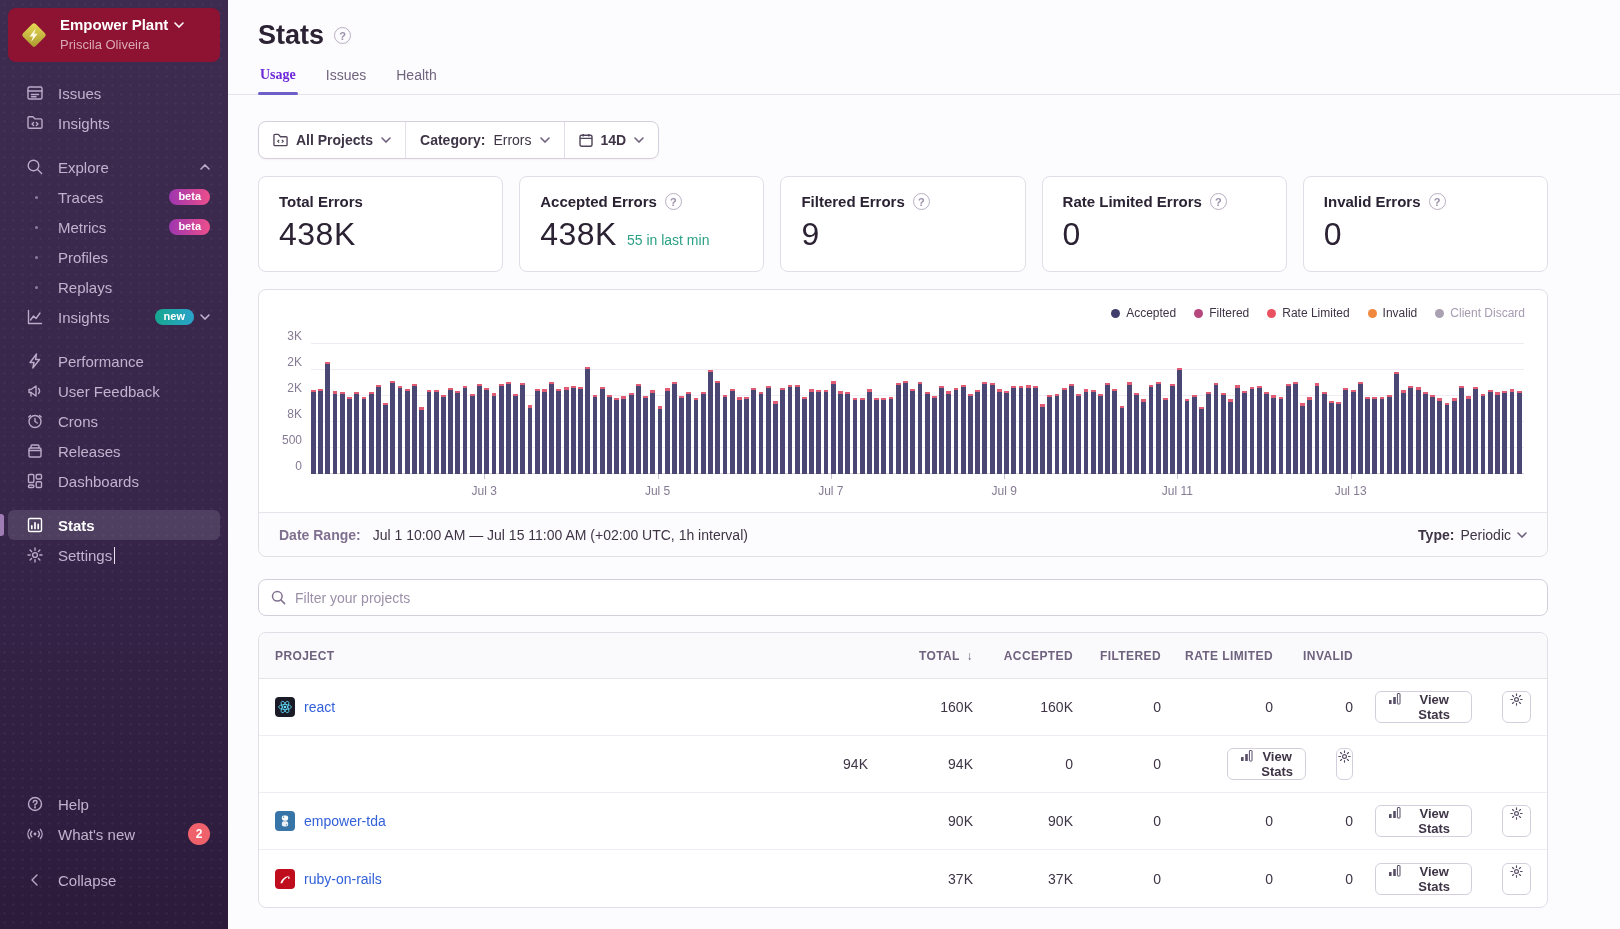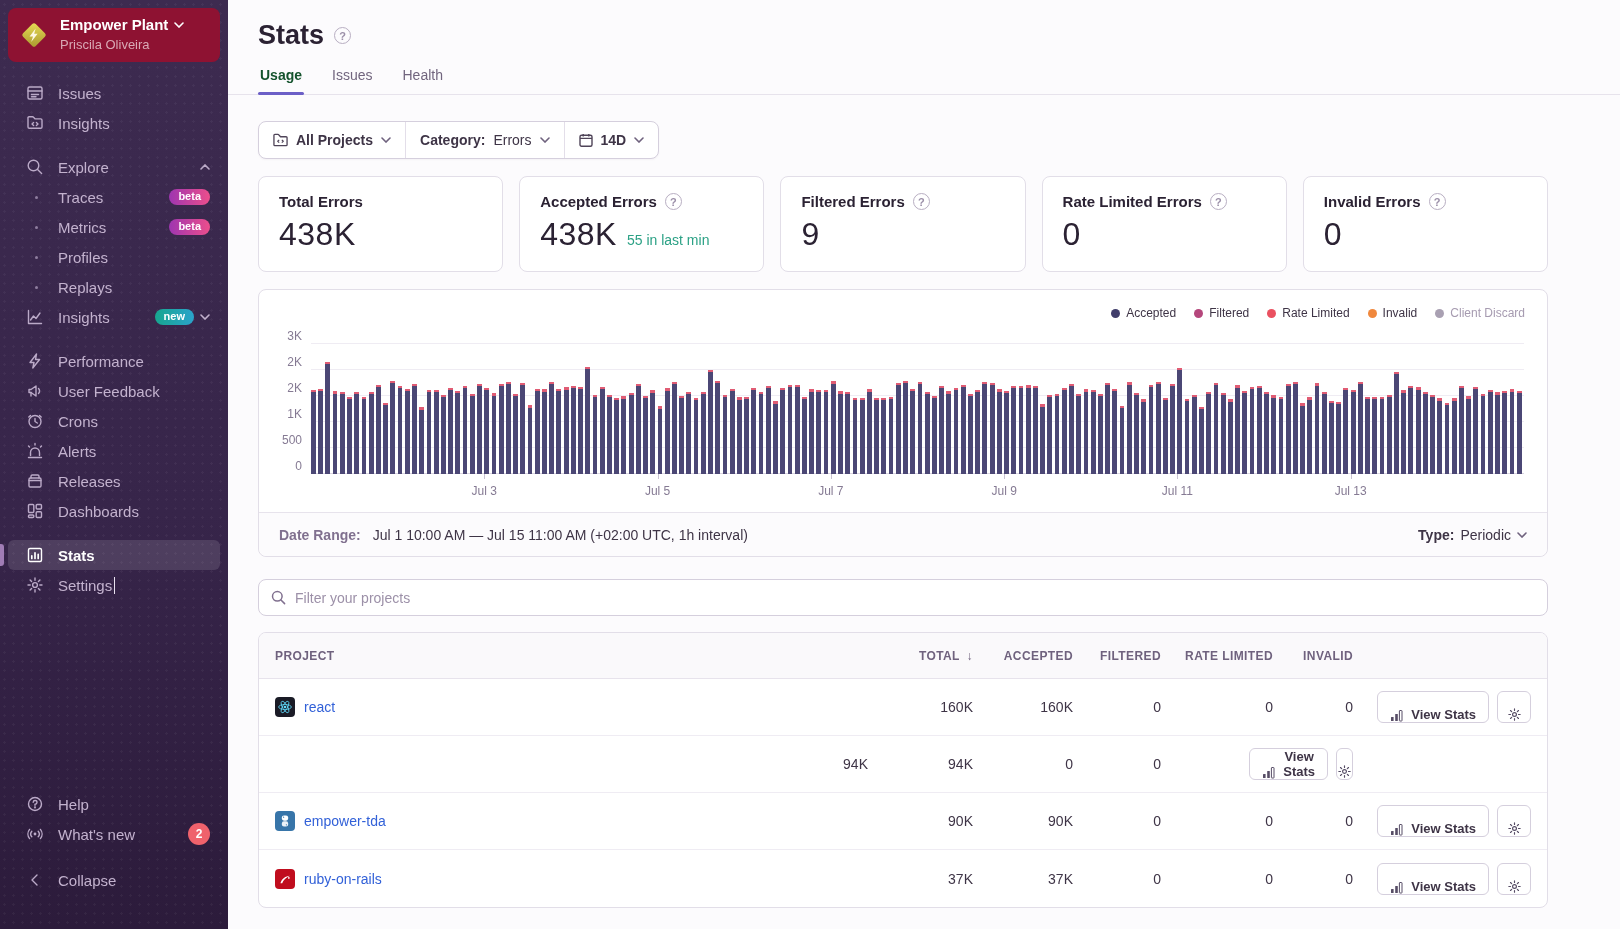--- a/index.html
+++ b/index.html
@@ -66,21 +66,21 @@
   
   .main{ flex:1; min-width:0; display:flex; flex-direction:column; }
   .page-head{ padding:20px 72px 0 30px; display:flex; align-items:center; gap:10px; }
   .page-title{ font-size:27px; font-weight:700; color:#2B2233; }
   .qmark{
     width:17px; height:17px; border-radius:50%; border:1px solid #B8AEC2; color:#9B8FA8;
     font-size:11px; font-weight:700; display:inline-flex; align-items:center; justify-content:center; flex:none;
   }
   .tabs-row{ margin-top:16px; border-bottom:1px solid #E7E3EC; padding-left:30px; display:flex; gap:26px; }
   .tab{ position:relative; padding:0 2px 11px; font-size:14px; color:#71657E; cursor:pointer; }
-  .tab.active{ color:#14532d; font-weight:700; }
+  .tab.active{ color:#6d28d9; font-weight:700;font-family:Liberation Serif, serif; }
   .tab.active::after{ content:""; position:absolute; left:0; right:0; bottom:-1px; height:3px; border-radius:2px; background:#6C5FC7; }
 
   .content{ padding:26px 72px 0 30px; }
 
   
   .filter-bar{
     display:inline-flex; height:38px; border:1px solid #D5CFDD; border-radius:8px; background:#fff;
     align-items:stretch; box-shadow:0 1px 2px rgba(43,34,51,0.04);
   }
   .filter-seg{ display:flex; align-items:center; gap:8px; padding:0 14px; font-size:14px; color:#3E3446; cursor:pointer; }
@@ -141,23 +141,23 @@
   .th.num, .td.num{ text-align:right; }
   .sort-arrow{ color:#6F627E; font-size:12px; margin-left:3px; }
   .t-body-row{ height:57px; border-bottom:1px solid #EFECF3; }
   .t-body-row:last-child{ border-bottom:none; }
   .proj-cell{ display:flex; align-items:center; gap:9px; min-width:0; }
   .plat-ic{ width:20px; height:20px; border-radius:4px; flex:none; display:flex; align-items:center; justify-content:center; }
   .proj-link{ color:#3261D8; font-size:14px; text-decoration:none; cursor:pointer; }
   .td.num{ font-size:14px; color:#3E3446; }
   .actions-cell{ display:flex; justify-content:flex-end; gap:8px; }
   .btn{
-    display:inline-flex; align-items:flex-end; gap:7px; height:32px; padding:0 12px;
+    display:inline-flex; align-items:flex-start; gap:7px; height:32px; padding:0 12px;
     border:1px solid #D5CFDD; border-radius:6px; background:#fff; font-size:13px; font-weight:700;
-    color:#3E3446; cursor:pointer; font-family:inherit;
+    color:#3E3446; cursor:pointer; font-family:inherit;margin-left:22px;
   }
   .btn .ic{ display:flex; color:#574D66; }
   .icon-btn{ width:34px; padding:0; justify-content:center; color:#574D66; }
 </style>
 </head>
 <body>
 
 <aside class="sidebar">
   <div class="org-banner">
     <span class="org-logo">
@@ -281,29 +281,20 @@
           <span class="lbl">User Feedback</span>
         </div>
         <div class="side-item">
           <span class="ic">
             <svg width="18" height="18" viewBox="0 0 18 18" fill="none" stroke="currentColor" stroke-width="1.4" stroke-linecap="round" stroke-linejoin="round">
               <circle cx="9" cy="9.5" r="6"></circle>
               <path d="M9 6.5v3l2.3 1.5M4.5 3.5L2.8 5M13.5 3.5L15.2 5"></path>
             </svg>
           </span>
           <span class="lbl">Crons</span>
-        </div>
-        <div class="side-item">
-          <span class="ic">
-            <svg width="18" height="18" viewBox="0 0 18 18" fill="none" stroke="currentColor" stroke-width="1.4" stroke-linecap="round" stroke-linejoin="round">
-              <path d="M4.5 13.5v-3a4.5 4.5 0 019 0v3"></path>
-              <path d="M2.5 15.5h13M9 3V1.5M3.5 5l-1-1M14.5 5l1-1"></path>
-            </svg>
-          </span>
-          <span class="lbl">Alerts</span>
         </div>
         <div class="side-item">
           <span class="ic">
             <svg width="18" height="18" viewBox="0 0 18 18" fill="none" stroke="currentColor" stroke-width="1.4" stroke-linecap="round" stroke-linejoin="round">
               <rect x="3" y="6" width="12" height="9" rx="1.2"></rect>
               <path d="M3 8.5h12M5 6V4.2A1.2 1.2 0 016.2 3h5.6A1.2 1.2 0 0113 4.2V6"></path>
             </svg>
           </span>
           <span class="lbl">Releases</span>
         </div>
@@ -498,21 +489,21 @@
           <span class="legend-item disabled">
             <span class="dot" style="background: rgb(169, 160, 178);"></span>
             <span>Client Discard</span>
           </span>
         </div>
       <div class="plot-wrap" id="plot-wrap">
           <span class="ytick" style="bottom: -6px;">0</span>
           <div class="gridline" style="bottom: 26.0377px;"></div>
           <span class="ytick" style="bottom: 20.0377px;">500</span>
           <div class="gridline" style="bottom: 52.0755px;"></div>
-          <span class="ytick" style="bottom: 46.0755px;">1K</span>
+          <span class="ytick" style="bottom: 46.0755px;">8K</span>
           <div class="gridline" style="bottom: 78.1132px;"></div>
           <span class="ytick" style="bottom: 72.1132px;">2K</span>
           <div class="gridline" style="bottom: 104.151px;"></div>
           <span class="ytick" style="bottom: 98.1509px;">2K</span>
           <div class="gridline" style="bottom: 130.189px;"></div>
           <span class="ytick" style="bottom: 124.189px;">3K</span>
           <div class="baseline"></div>
           <div class="bar" style="left: 0%; width: calc(0.595238% - 2.4px); height: 84.1px;">
             <div class="cap" style="height: 2.3px;"></div>
           </div>

